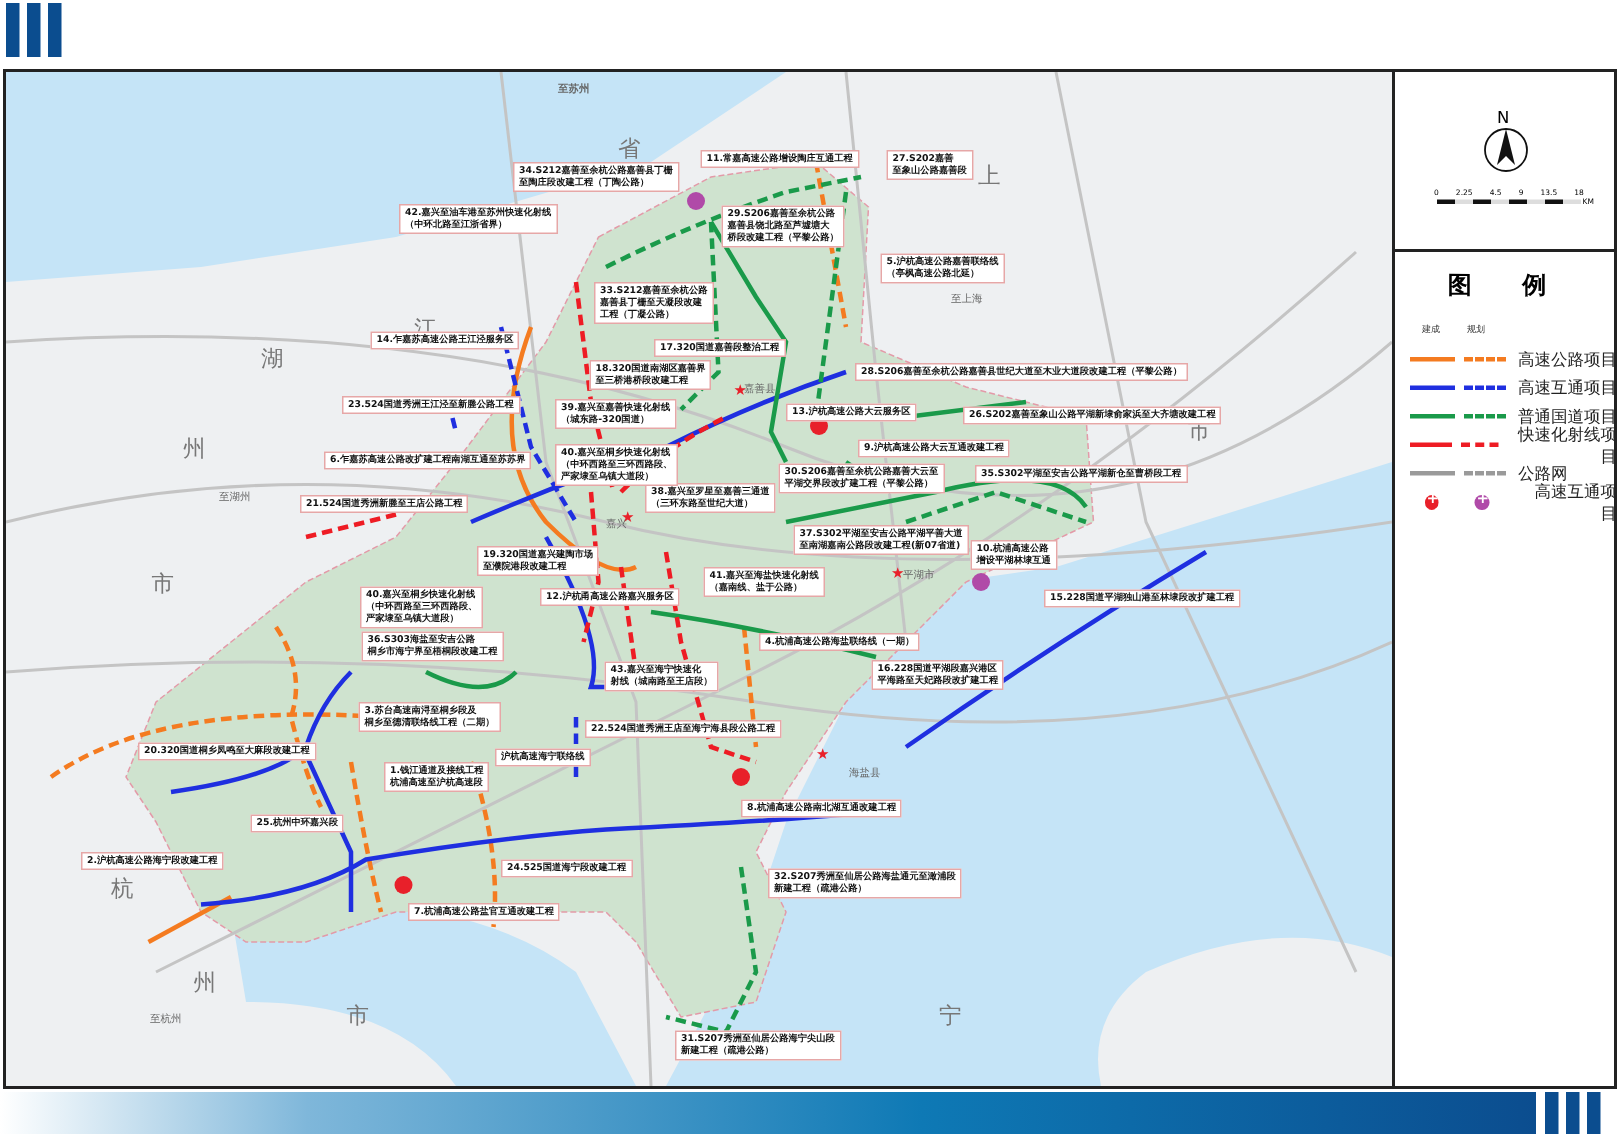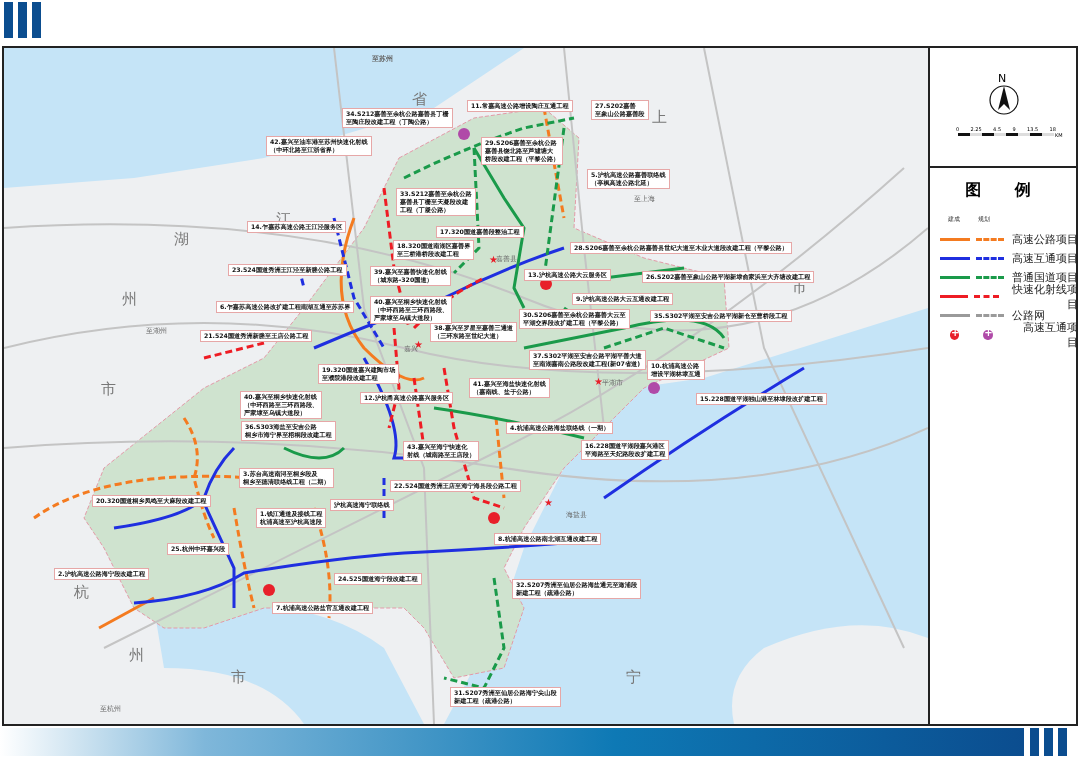--- a/index.html
+++ b/index.html
@@ -133,21 +133,21 @@
     <div class="place" style="left:97px;top:332px;">市</div>
     <div class="place" style="left:70px;top:535px;">杭</div>
     <div class="place" style="left:125px;top:598px;">州</div>
     <div class="place" style="left:227px;top:620px;">市</div>
     <div class="place" style="left:622px;top:620px;">宁</div>
     <div class="place" style="left:788px;top:230px;">市</div>
 
     <div class="road-lbl" style="left:368px;top:6px;font-weight:bold;">至苏州</div>
     <div class="road-lbl" style="left:142px;top:278px;">至湖州</div>
     <div class="road-lbl" style="left:630px;top:146px;">至上海</div>
-    <div class="road-lbl" style="left:96px;top:656px;">至杭州</div>
+    <div class="road-lbl" style="left:96px;top:626px;">至杭州</div>
     <div class="road-lbl" style="left:492px;top:206px;">嘉善县</div>
     <div class="road-lbl" style="left:598px;top:330px;">平湖市</div>
     <div class="road-lbl" style="left:528px;top:462px;margin-left:34px;">海盐县</div>
     <div class="road-lbl" style="left:400px;top:296px;">嘉兴</div>
 
     <div class="callout" style="left:252px;top:460px;">1.钱江通道及接线工程
 杭浦高速至沪杭高速段</div>
     <div class="callout" style="left:50px;top:520px;">2.沪杭高速公路海宁段改建工程</div>
     <div class="callout" style="left:235px;top:420px;">3.苏台高速南浔至桐乡段及
 桐乡至德清联络线工程（二期）</div>

